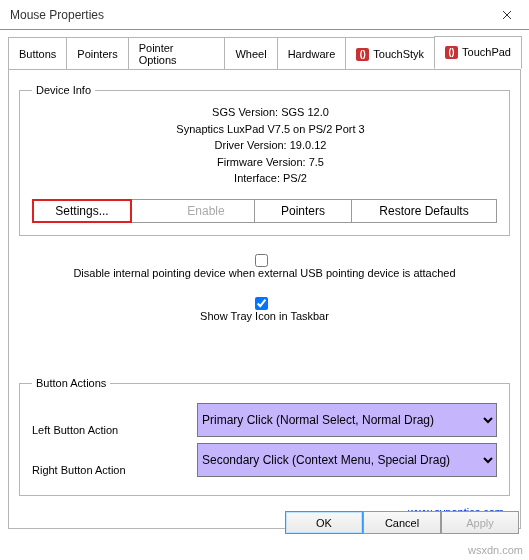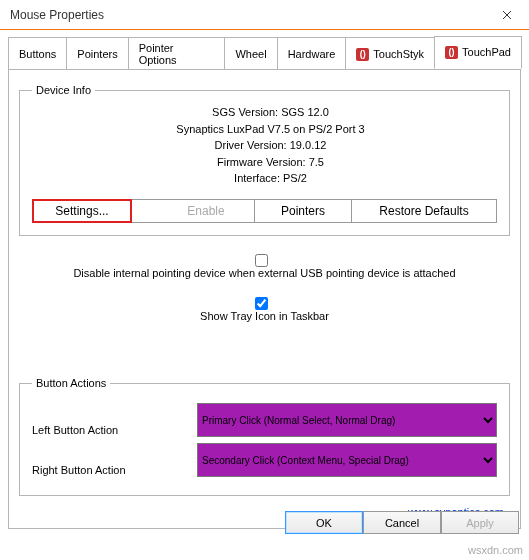--- a/index.html
+++ b/index.html
@@ -33,21 +33,21 @@
     .btn:disabled, .btn.disabled { color: #aaa; cursor: default; padding-left: 26px; }
     
     
     .cbrow { display: flex; align-items: center; margin-top: 18px; flex-direction: column; }
     .cbrow input { margin-right: 6px; }
     .cbrow label { font-size: 11px; }
     
     
     .ba-row { display: flex; align-items: center; margin: 6px 0; }
     .ba-row label { width: 165px; font-size: 11px; margin-top: 20px; }
-    .ba-row select { flex: 1; height: 34px; font-size: 10px; border: 1px solid #777; background: #a21caf; }
+    .ba-row select { flex: 1; height: 34px; font-size: 12px; border: 1px solid #777; background: #c4b5fd; }
     
     .link { color: #0033cc; text-decoration: underline; font-size: 11px; position: absolute; right: 16px; bottom: 10px; cursor: pointer; }
     
     
     .footer { position: absolute; bottom: 26px; right: 10px; display: flex; gap: 0; }
     .footer .fbtn { width: 78px; height: 23px; border: 1px solid #999; background: linear-gradient(#f8f8f8,#eaeaea); font-size: 11px; cursor: pointer; }
     .footer .fbtn.primary { border: 1px solid #3399ff; box-shadow: 0 0 0 1px #bde3ff inset; }
     .footer .fbtn:disabled { color: #aaa; }
     
     .watermark { position: absolute; bottom: 4px; right: 6px; font-size: 11px; color: #aaa; }

